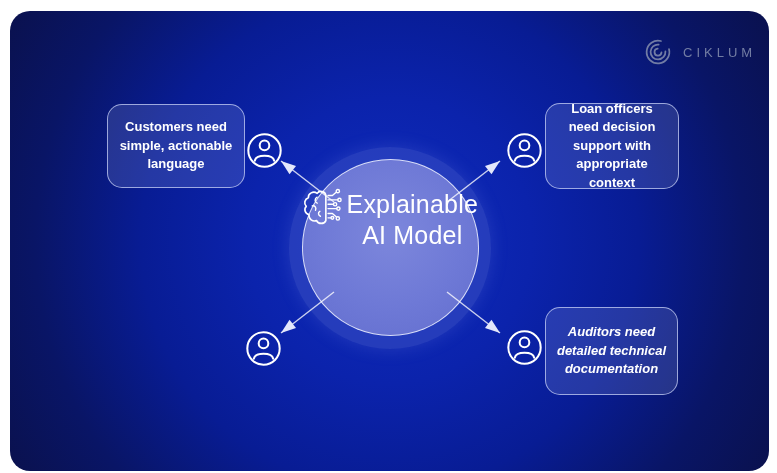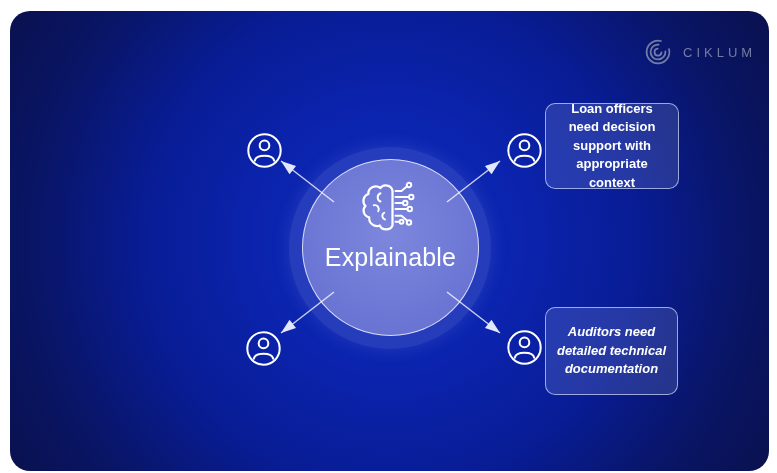--- a/index.html
+++ b/index.html
@@ -53,37 +53,36 @@
   }
   .center-node {
     position: absolute;
     left: 292px; top: 148px;
     width: 177px; height: 177px;
     border-radius: 50%;
     background: radial-gradient(circle at 50% 42%, #7d87dc 0%, #6e79d6 55%, #6museum0 100%);
     background: radial-gradient(circle at 50% 42%, #7d87dc 0%, #6e79d6 55%, #626dce 100%);
     border: 1.6px solid rgba(236, 240, 255, 0.85);
     display: flex;
-    flex-direction: column;
-    align-items: center;
+    flex-direction: row;
     padding-top: 21px;
   }
   .center-title {
     margin-top: 8px;
     color: #ffffff;
     font-size: 25px;
     font-weight: 500;
     line-height: 1.22;
     text-align: center;
     letter-spacing: 0.2px;
   }
   
   .sbox {
     position: absolute;
-    border-radius: 10px;
+    border-radius: 15px;
     background: rgba(195, 206, 250, 0.16);
     border: 1px solid rgba(205, 214, 248, 0.72);
     color: #ffffff;
     font-size: 13px;
     font-weight: 600;
     line-height: 1.42;
     text-align: center;
     display: flex;
     align-items: center;
     justify-content: center;
@@ -134,23 +133,27 @@
           <circle stroke-width="2.6" cx="59" cy="29" r="3"></circle>
         <path stroke-width="2.6" d="M46 37 h16"></path>
           <circle stroke-width="2.6" cx="65" cy="37" r="3"></circle>
         <path stroke-width="2.6" d="M46 46 h8 l7 6"></path>
           <circle stroke-width="2.6" cx="64" cy="55" r="3"></circle>
         <path stroke-width="2.6" d="M46 54 h5"></path>
           <circle stroke-width="2.6" cx="54" cy="54" r="2.6"></circle>
       </svg>
       <div class="center-title">
         <div>Explainable</div>
+        <div>AI Model</div>
       </div>
     </div>
 
+    <div class="sbox tl">
+      <span>Customers need simple, actionable language</span>
+    </div>
     <div class="sbox tr">
       <span>Loan officers need decision support with appropriate context</span>
     </div>
     <div class="sbox br">
       <span>Auditors need detailed technical documentation</span>
     </div>
 
     <svg class="person tl" viewBox="0 0 40 40" fill="none" stroke="#ffffff" stroke-width="2.2" stroke-linecap="round">
       <circle cx="20" cy="20" r="17.5"></circle>
         <circle cx="20" cy="14.5" r="5.2"></circle>

